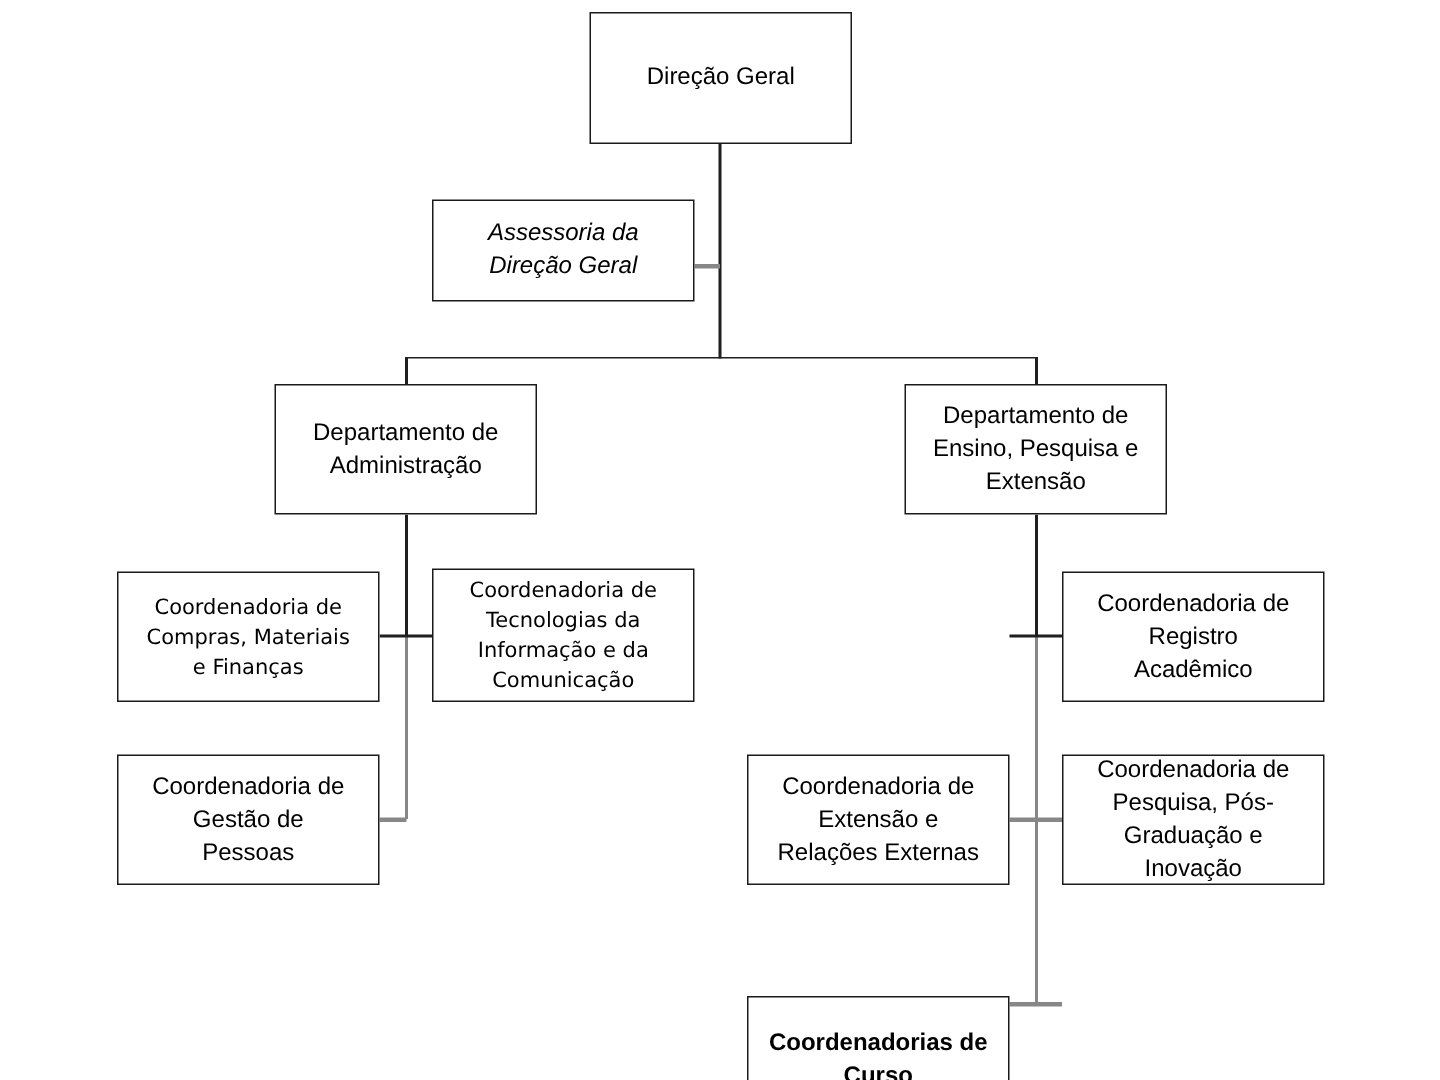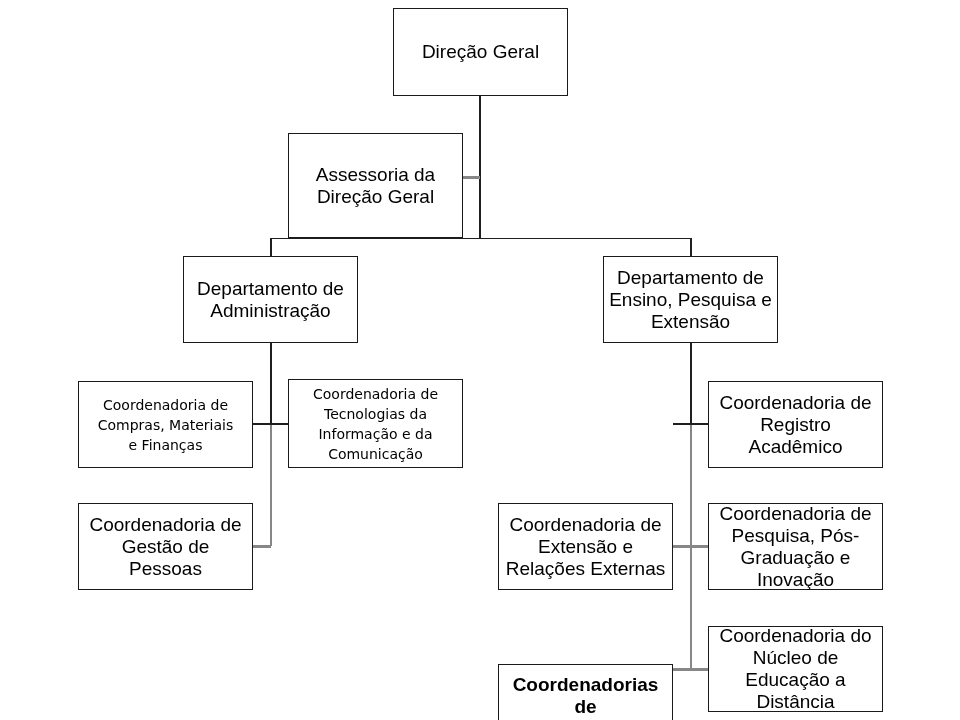--- a/index.html
+++ b/index.html
@@ -25,30 +25,30 @@
     display: flex;
     align-items: center;
     justify-content: center;
   }
   .node .label {
     display: block;
     width: 100%;
     text-align: center;
     white-space: pre-line;
     color: #000000;
-    font-size: 19px;
+    font-size: 16px;
     line-height: 22px;
   }
   .node--alt .label {
     font-family: "DejaVu Sans", sans-serif;
     font-size: 14px;
     line-height: 20px;
   }
   #n-direcao    { left: 393px; top:   8px; height: 88px; }
-  #n-assessoria { left: 288px; top: 133px; height: 105px; }
+  #n-assessoria { left: 288px; top: 133px; height: 68px; font-style: italic; }
   #n-dept-adm   { left: 183px; top: 256px; height: 87px; }
   #n-dept-ens   { left: 603px; top: 256px; height: 87px; }
   #n-compras    { left:  78px; top: 381px; height: 87px; }
   #n-tic        { left: 288px; top: 379px; height: 89px; }
   #n-gestao     { left:  78px; top: 503px; height: 87px; }
   #n-pedagogica { left: 498px; top: 381px; height: 87px; }
   #n-registro   { left: 708px; top: 381px; height: 87px; }
   #n-extensao   { left: 498px; top: 503px; height: 87px; }
   #n-pesquisa   { left: 708px; top: 503px; height: 87px; }
   #n-curso      { left: 498px; top: 664px; height: 86px; font-weight: bold; }
@@ -158,20 +158,14 @@
 Pesquisa, Pós-
 Graduação e
 Inovação</span>
   </div>
 
   <div class="node" id="n-curso">
     <span class="label">Coordenadorias de
 Curso</span>
   </div>
 
-  <div class="node" id="n-nucleo">
-    <span class="label">Coordenadoria do
-Núcleo de
-Educação a
-Distância</span>
-  </div>
 
 </div>
 
 </body></html>

